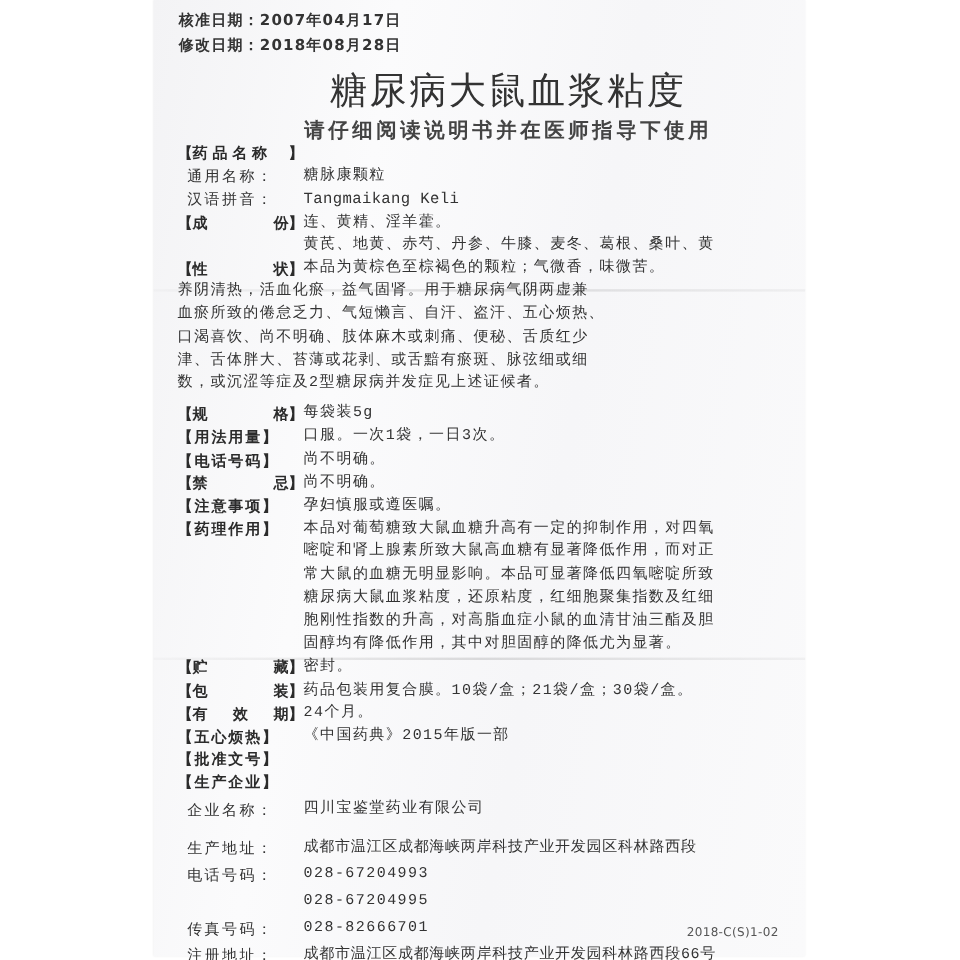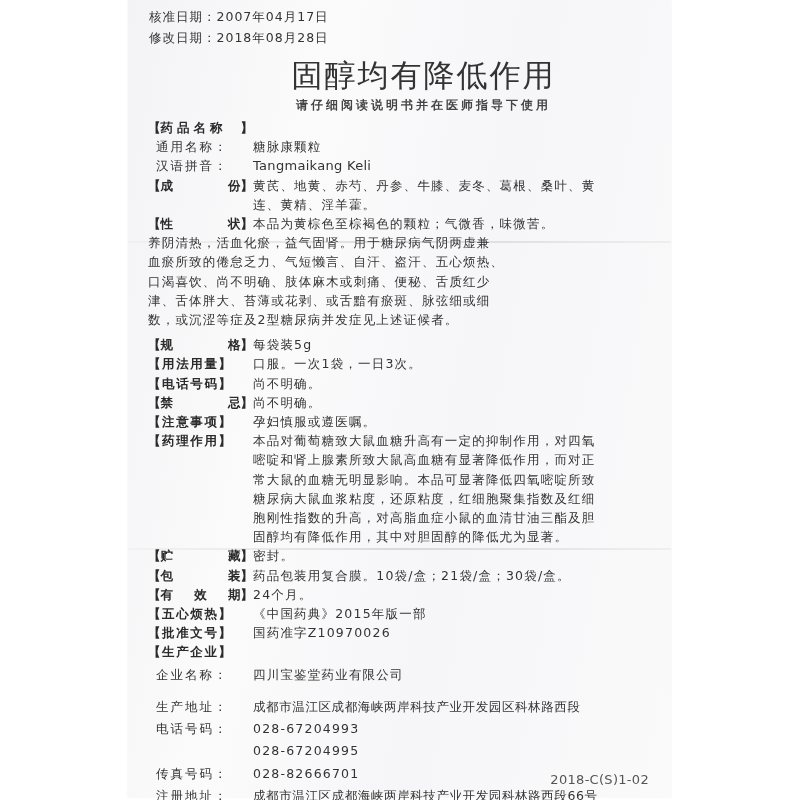--- a/index.html
+++ b/index.html
@@ -6,46 +6,46 @@
     body {
       width: 800px; height: 800px; background: #ffffff; position: relative; overflow: hidden;
       font-family: "DejaVu Sans", "Liberation Sans", sans-serif; color: #2b2b2b;
     }
     .paper {
       position: absolute; left: 128px; top: 0; width: 543px; height: 797px;
       background: linear-gradient(100deg, #f3f3f5 0%, #fbfbfc 30%, #f6f6f8 60%, #fafafb 100%);
       box-shadow: 0 0 2px rgba(0,0,0,0.08);
     }
     .fold { position: absolute; left: 0; width: 100%; height: 2px; background: linear-gradient(90deg, rgba(0,0,0,0.02), rgba(0,0,0,0.12), rgba(0,0,0,0.04)); }
-    .meta-line { position: absolute; left: 21px; font-size: 12.5px; font-weight: normal; letter-spacing: 1px; color: #333; }
+    .meta-line { position: absolute; left: 21px; font-size: 12.5px; font-weight: bold; letter-spacing: 1px; color: #333; }
     .title { position: absolute; left: 0; width: 100%; top: 55px; text-align: center; font-size: 31px; letter-spacing: 2px; color: #333; padding-left: 48px; box-sizing: border-box; }
-    .subtitle { position: absolute; left: 0; width: 100%; top: 97px; text-align: center; font-size: 12px; letter-spacing: 3px; font-weight: bold; color: #444; padding-left: 48px; box-sizing: border-box; }
+    .subtitle { position: absolute; left: 0; width: 100%; top: 97px; text-align: center; font-size: 17px; letter-spacing: 3px; font-weight: bold; color: #444; padding-left: 48px; box-sizing: border-box; }
     .content { position: absolute; left: 20px; top: 118px; width: 500px; font-size: 12.5px; line-height: 19.2px; }
     .row { display: flex; }
     .label { width: 105px; flex-shrink: 0; font-weight: bold; white-space: nowrap; display: flex; justify-content: space-between; }
-    .val { flex: 1; letter-spacing: 1.2px; color: #333; }
+    .val { flex: 1; letter-spacing: 1.2px; color: #333; font-family: Liberation Mono, monospace; }
     .sub-row { display: flex; padding-left: 8px; }
     .sub-label { width: 97px; flex-shrink: 0; letter-spacing: 2px; color: #333; }
-    .code { position: absolute; right: 22px; top: 772px; font-size: 13px; color: #555; letter-spacing: 0.3px; }
+    .code { position: absolute; right: 22px; top: 772px; font-size: 10px; color: #555; letter-spacing: 0.3px; }
   </style>
 </head>
 <body>
 
 <div class="paper">
   <div class="fold" style="top:241px"></div>
   <div class="fold" style="top:548px"></div>
 
   <div class="meta-line" style="top:9px">
     <span>核准日期：</span><span>2007年04月17日</span>
   </div>
   <div class="meta-line" style="top:30px">
     <span>修改日期：</span><span>2018年08月28日</span>
   </div>
 
-  <div class="title">固醇均有降低作用</div>
+  <div class="title">糖尿病大鼠血浆粘度</div>
   <div class="subtitle">请仔细阅读说明书并在医师指导下使用</div>
 
   <div class="content">
 
     <div class="row">
       <div class="label">
         <span>【</span>
           <span style="flex:1;letter-spacing:4px">药品名称</span>
           <span>】</span>
       </div>
@@ -58,22 +58,22 @@
       <span class="sub-label">汉语拼音：</span>
       <span class="val" style="letter-spacing:0.3px;font-size:13px">Tangmaikang Keli</span>
     </div>
 
     <div class="row">
       <div class="label">
           <span>【成</span>
           <span>份】</span>
         </div>
       <div class="val">
+        <div>连、黄精、淫羊藿。</div>
         <div>黄芪、地黄、赤芍、丹参、牛膝、麦冬、葛根、桑叶、黄</div>
-        <div>连、黄精、淫羊藿。</div>
       </div>
     </div>
 
     <div class="row">
       <div class="label">
           <span>【性</span>
           <span>状】</span>
         </div>
       <div class="val">本品为黄棕色至棕褐色的颗粒；气微香，味微苦。</div>
     </div>
@@ -156,21 +156,20 @@
       <div class="val">24个月。</div>
     </div>
 
     <div class="row">
       <div class="label" style="letter-spacing:1.6px">【五心烦热】</div>
       <div class="val">《中国药典》2015年版一部</div>
     </div>
 
     <div class="row">
       <div class="label" style="letter-spacing:1.6px">【批准文号】</div>
-      <div class="val">国药准字Z10970026</div>
     </div>
 
     <div class="row">
       <div class="label" style="letter-spacing:1.6px">【生产企业】</div>
     </div>
     <div class="sub-row" style="margin-top:3px">
       <span class="sub-label">企业名称：</span>
       <span class="val">四川宝鉴堂药业有限公司</span>
     </div>
     <div class="sub-row" style="margin-top:13px">

